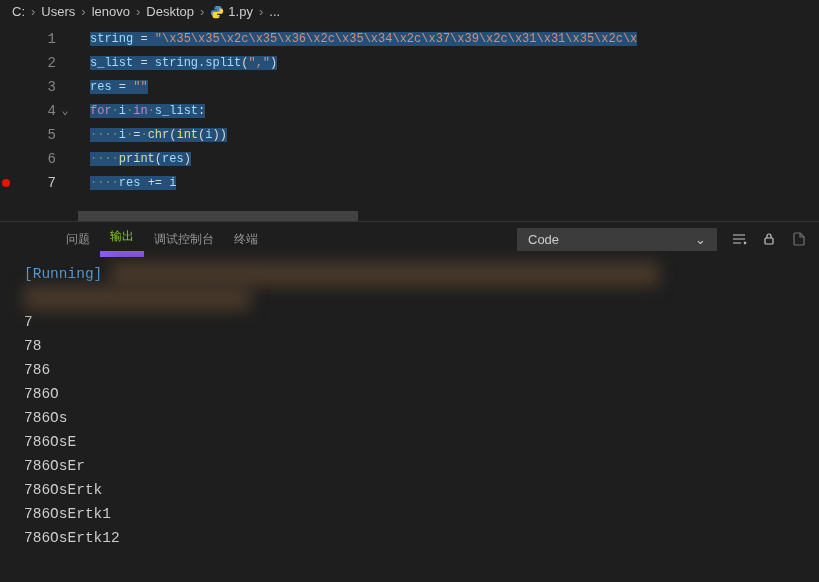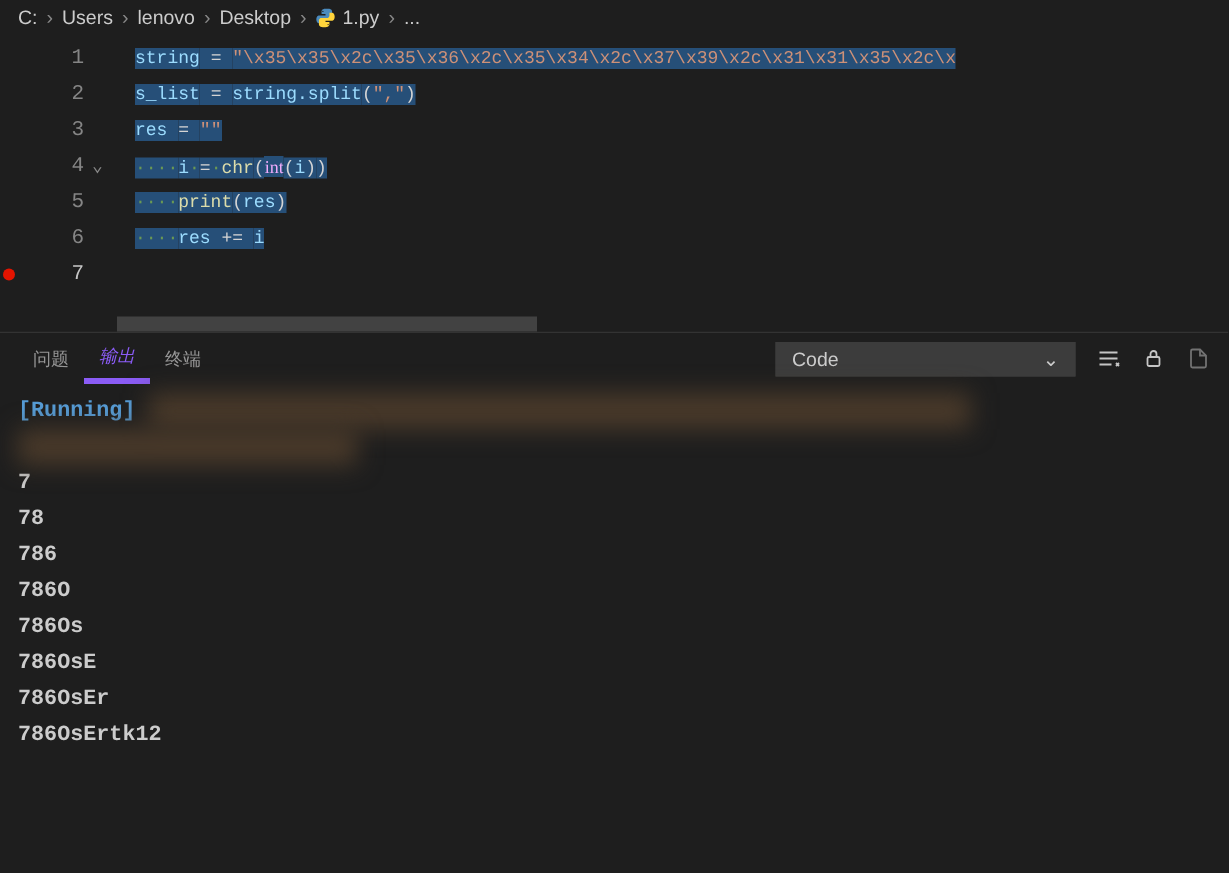--- a/index.html
+++ b/index.html
@@ -61,21 +61,21 @@
   white-space: pre;
   padding-left: 18px;
   font-size: 12px;
 }
 .sel { background: #264f78; }
 .tk-var { color: #9cdcfe; }
 .tk-op { color: #d4d4d4; }
 .tk-str { color: #ce9178; }
 .tk-kw { color: #c586c0; }
 .tk-func { color: #dcdcaa; }
-.tk-builtin { color: #f0abfc; font-family: Liberation Serif, serif; }
+.tk-builtin { color: #fde047; }
 .tk-pun { color: #d4d4d4; }
 .tk-dot { color: #6a9955; }
 .breakpoint-area {
   width: 12px;
   position: relative;
 }
 .hscroll {
   height: 10px;
   background: #1e1e1e;
   position: relative;
@@ -93,29 +93,29 @@
   background: #1e1e1e;
 }
 .tabs {
   display: flex;
   align-items: center;
   padding: 4px 12px;
   font-size: 12px;
   color: #969696;
   height: 34px;
   font-family: -apple-system, "Segoe UI", sans-serif;
+  margin-left: 44px;
 }
 .tabs .tab {
   padding: 6px 10px;
   cursor: pointer;
 }
 .tabs .tab.active {
-  color: #8b5cf6;
-  border-bottom: 4px solid #8b5cf6;
-  font-style: italic;
+  color: #84cc16;
+  border-bottom: 6px solid #8b5cf6;
 }
 .tabs .spacer { flex: 1; }
 .filter-select {
   background: #3c3c3c;
   color: #cccccc;
   border: 1px solid #3c3c3c;
   padding: 3px 10px;
   width: 200px;
   display: flex;
   justify-content: space-between;
@@ -123,25 +123,24 @@
   font-size: 13px;
 }
 .icon-btn {
   color: #c5c5c5;
   margin-left: 14px;
   display: inline-flex;
   align-items: center;
   cursor: pointer;
 }
 .output {
-  padding: 6px 12px;
+  padding: 6px 24px;
   font-size: 14.5px;
   line-height: 24px;
   color: #cccccc;
-  font-weight: bold;
 }
 .output .running {
   color: #569cd6;
 }
 .output .blur {
   filter: blur(8px);
   background: #4a3a2a;
   color: #4a3a2a;
   display: inline-block;
 }
@@ -188,33 +187,35 @@
       <div class="ln">3</div>
       <div class="ln">4<span class="fold">⌄</span></div>
       <div class="ln">5</div>
       <div class="ln">6</div>
       <div class="ln" data-current="true">7</div>
     </div>
   <div class="code" id="code">
       <div class="code-line"><span class="tk-var sel">string</span><span class="tk-op sel"> </span><span class="tk-op sel">=</span><span class="tk-op sel"> </span><span class="tk-str sel">"\x35\x35\x2c\x35\x36\x2c\x35\x34\x2c\x37\x39\x2c\x31\x31\x35\x2c\x</span></div>
       <div class="code-line"><span class="tk-var sel">s_list</span><span class="tk-op sel"> </span><span class="tk-op sel">=</span><span class="tk-op sel"> </span><span class="tk-var sel">string.split</span><span class="tk-pun sel">(</span><span class="tk-str sel">","</span><span class="tk-pun sel">)</span></div>
       <div class="code-line"><span class="tk-var sel">res</span><span class="tk-op sel"> </span><span class="tk-op sel">=</span><span class="tk-op sel"> </span><span class="tk-str sel">""</span></div>
+      <div class="code-line"><span class="tk-kw sel">for</span><span class="tk-dot sel">·</span><span class="tk-var sel">i</span><span class="tk-dot sel">·</span><span class="tk-kw sel">in</span><span class="tk-dot sel">·</span><span class="tk-var sel">s_list</span><span class="tk-pun sel">:</span></div>
       <div class="code-line"><span class="tk-dot sel">····</span><span class="tk-var sel">i</span><span class="tk-dot sel">·</span><span class="tk-op sel">=</span><span class="tk-dot sel">·</span><span class="tk-func sel">chr</span><span class="tk-pun sel">(</span><span class="tk-builtin sel">int</span><span class="tk-pun sel">(</span><span class="tk-var sel">i</span><span class="tk-pun sel">)</span><span class="tk-pun sel">)</span></div>
       <div class="code-line"><span class="tk-dot sel">····</span><span class="tk-func sel">print</span><span class="tk-pun sel">(</span><span class="tk-var sel">res</span><span class="tk-pun sel">)</span></div>
       <div class="code-line"><span class="tk-dot sel">····</span><span class="tk-var sel">res</span><span class="tk-op sel"> </span><span class="tk-op sel">+=</span><span class="tk-op sel"> </span><span class="tk-var sel">i</span></div>
     </div>
 </div>
 <div class="hscroll">
   <div class="hscroll-thumb"></div>
 </div>
 
 <div class="panel">
   <div class="tabs">
     <div class="tab">问题</div>
     <div class="tab active">输出</div>
+    <div class="tab">调试控制台</div>
     <div class="tab">终端</div>
     <div class="spacer"></div>
     <div class="filter-select">
       <span>Code</span>
       <span>⌄</span>
     </div>
     <span class="icon-btn">
       <svg width="16" height="16" viewBox="0 0 16 16" fill="none" stroke="#c5c5c5" stroke-width="1.2">
           <path d="M2 4h12M2 8h12M2 12h8M13 11l2 2m0-2l-2 2"></path>
         </svg>
@@ -239,16 +240,18 @@
     </div>
     <div class="output-line"><span class="blur">xxxxxxxxxxxxxxxxxxxxxxxxxx</span></div>
     <div id="out-lines">
         <div class="output-line">7</div>
         <div class="output-line">78</div>
         <div class="output-line">786</div>
         <div class="output-line">786O</div>
         <div class="output-line">786Os</div>
         <div class="output-line">786OsE</div>
         <div class="output-line">786OsEr</div>
+        <div class="output-line">786OsErtk</div>
+        <div class="output-line">786OsErtk1</div>
         <div class="output-line">786OsErtk12</div>
       </div>
   </div>
 </div>
 
 </body></html>

